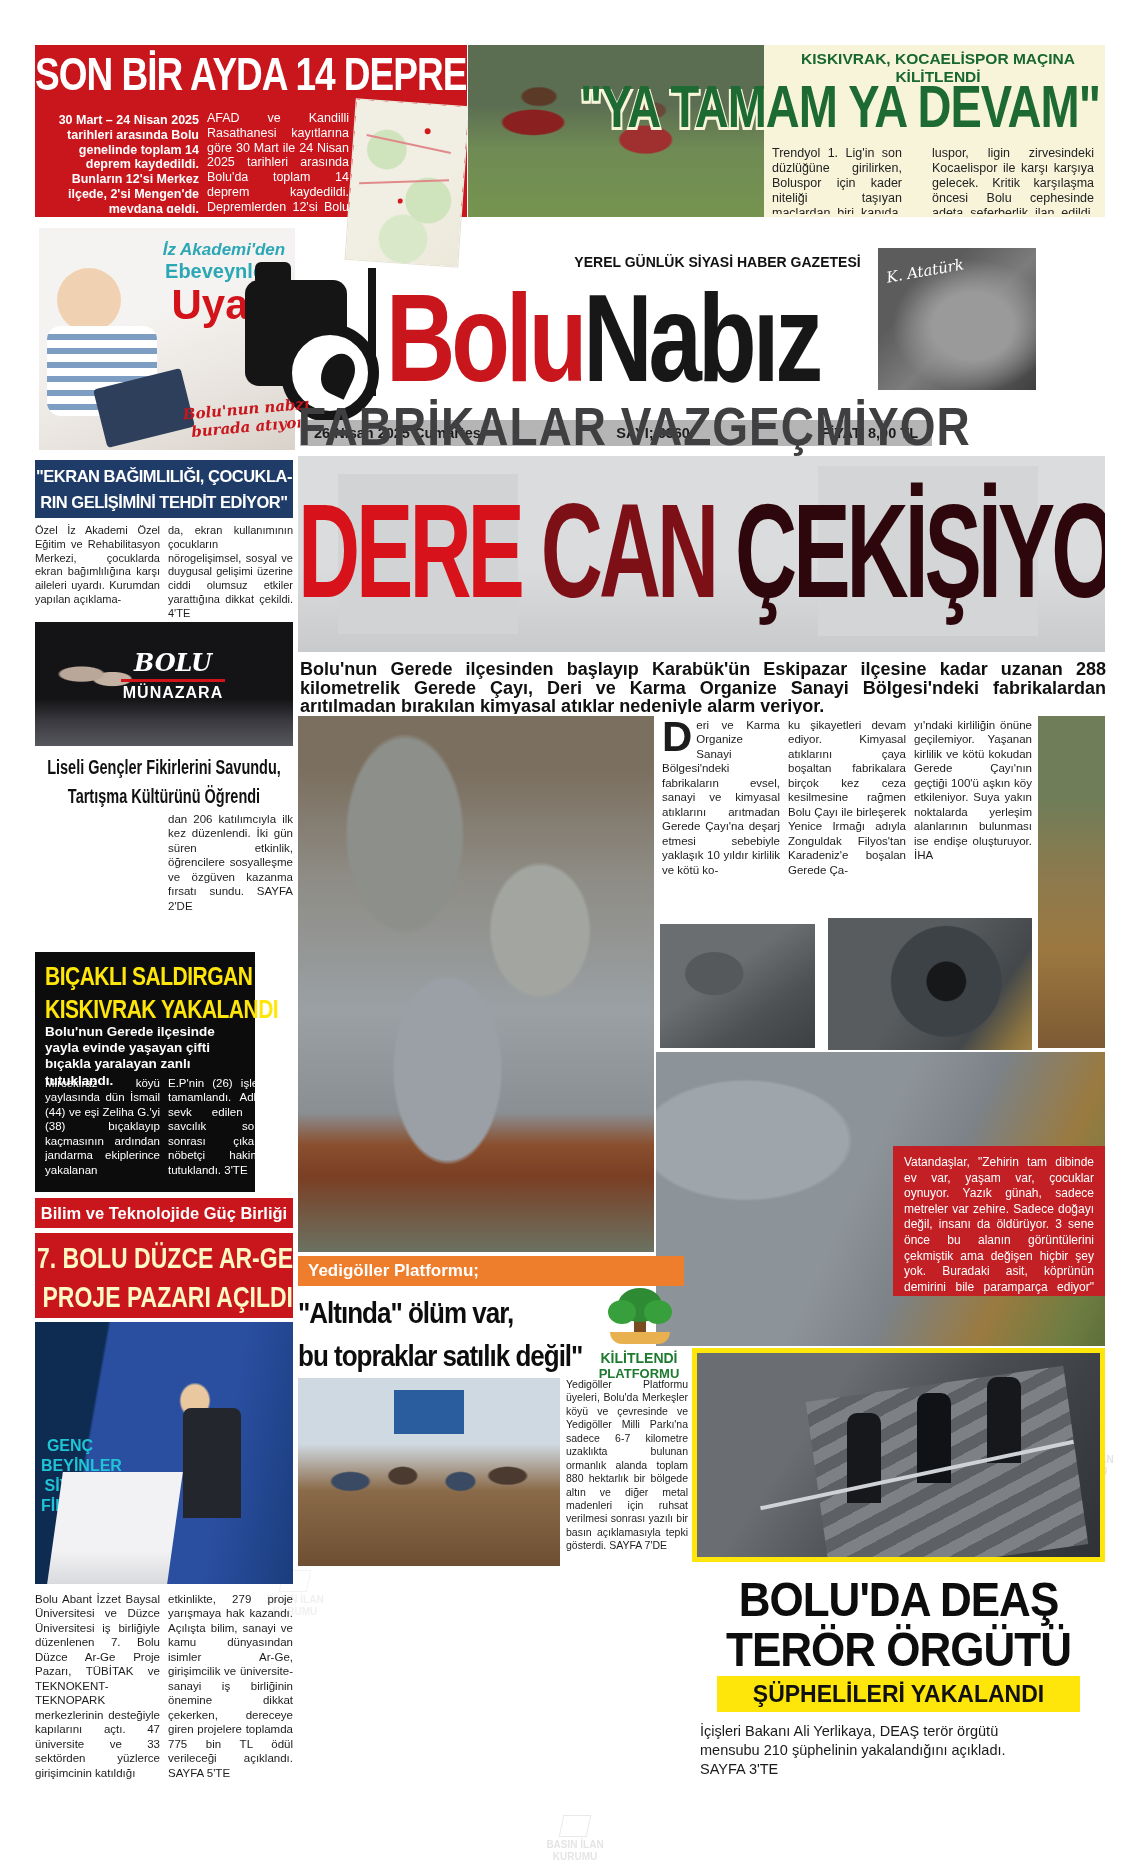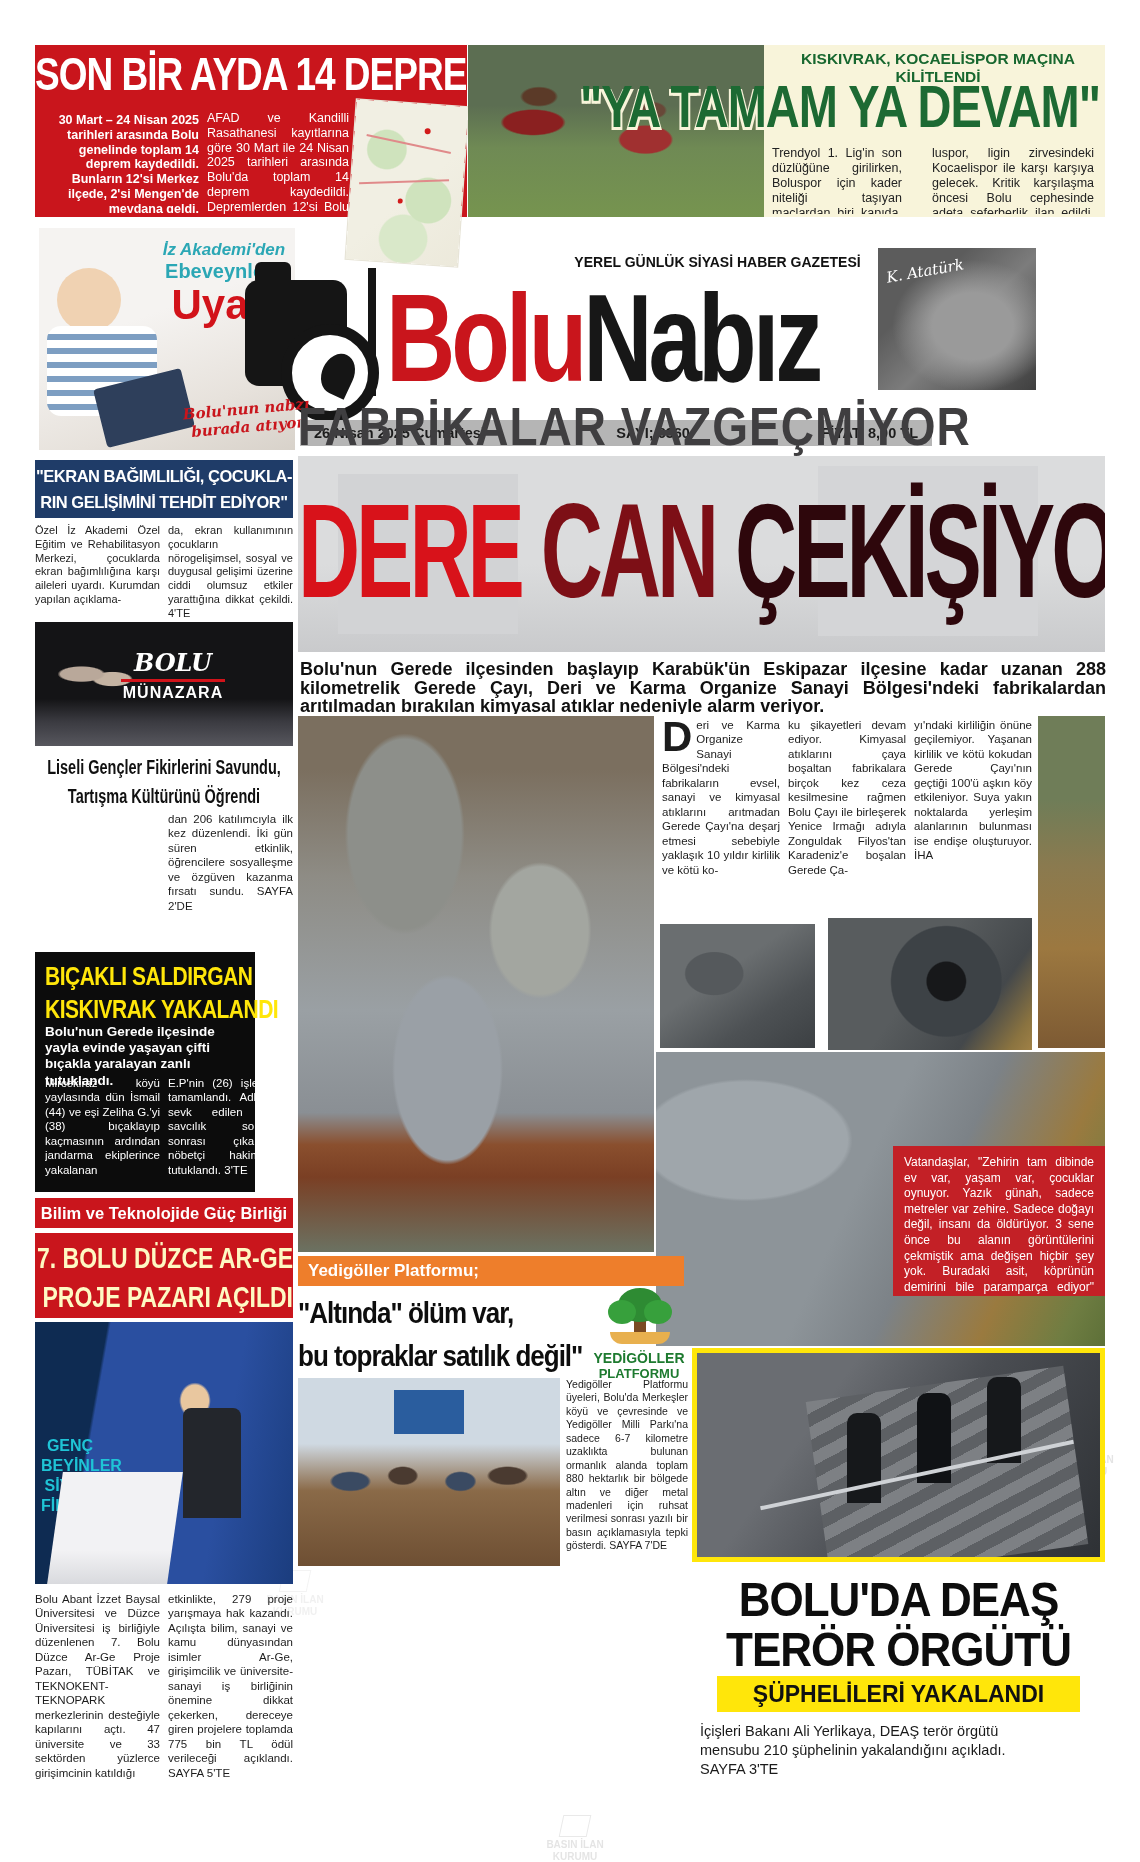--- a/index.html
+++ b/index.html
@@ -216,21 +216,21 @@
     </span>
   </div>
   <div class="abs" style="left:596px;top:1286px;width:90px;height:62px;">
     <div class="abs" style="left:38px;top:30px;width:12px;height:18px;background:#7a4a22;"></div>
     <div class="abs" style="left:22px;top:2px;width:44px;height:34px;background:#2e8b33;border-radius:50%;"></div>
     <div class="abs" style="left:12px;top:14px;width:28px;height:24px;background:#37a03c;border-radius:50%;"></div>
     <div class="abs" style="left:48px;top:14px;width:28px;height:24px;background:#37a03c;border-radius:50%;"></div>
     <div class="abs" style="left:14px;top:46px;width:60px;height:12px;background:#e8b04e;border-radius:0 0 30px 30px;"></div>
   </div>
   <div class="abs" style="left:578px;top:1350px;width:122px;text-align:center;color:#1d7a2f;font-weight:800;">
-    <div style="font-size:14px;">YEDİGÖLLER</div>
+    <div style="font-size:14px;">KİLİTLENDİ</div>
     <div style="font-size:13px;">PLATFORMU</div>
   </div>
   <div class="abs" style="left:298px;top:1378px;width:262px;height:188px;background:
       radial-gradient(ellipse at 20% 55%,#3a4a62 0 6%,transparent 7%),
       radial-gradient(ellipse at 40% 52%,#4a3a30 0 6%,transparent 7%),
       radial-gradient(ellipse at 62% 55%,#3a4a62 0 6%,transparent 7%),
       radial-gradient(ellipse at 80% 52%,#4a3a30 0 6%,transparent 7%),
       linear-gradient(180deg,#cfd9e2 0 35%,#8a6a48 60%,#6e4f33 100%);">
     <div class="abs" style="left:96px;top:12px;width:70px;height:44px;background:#2a5d9e;"></div>
   </div>

